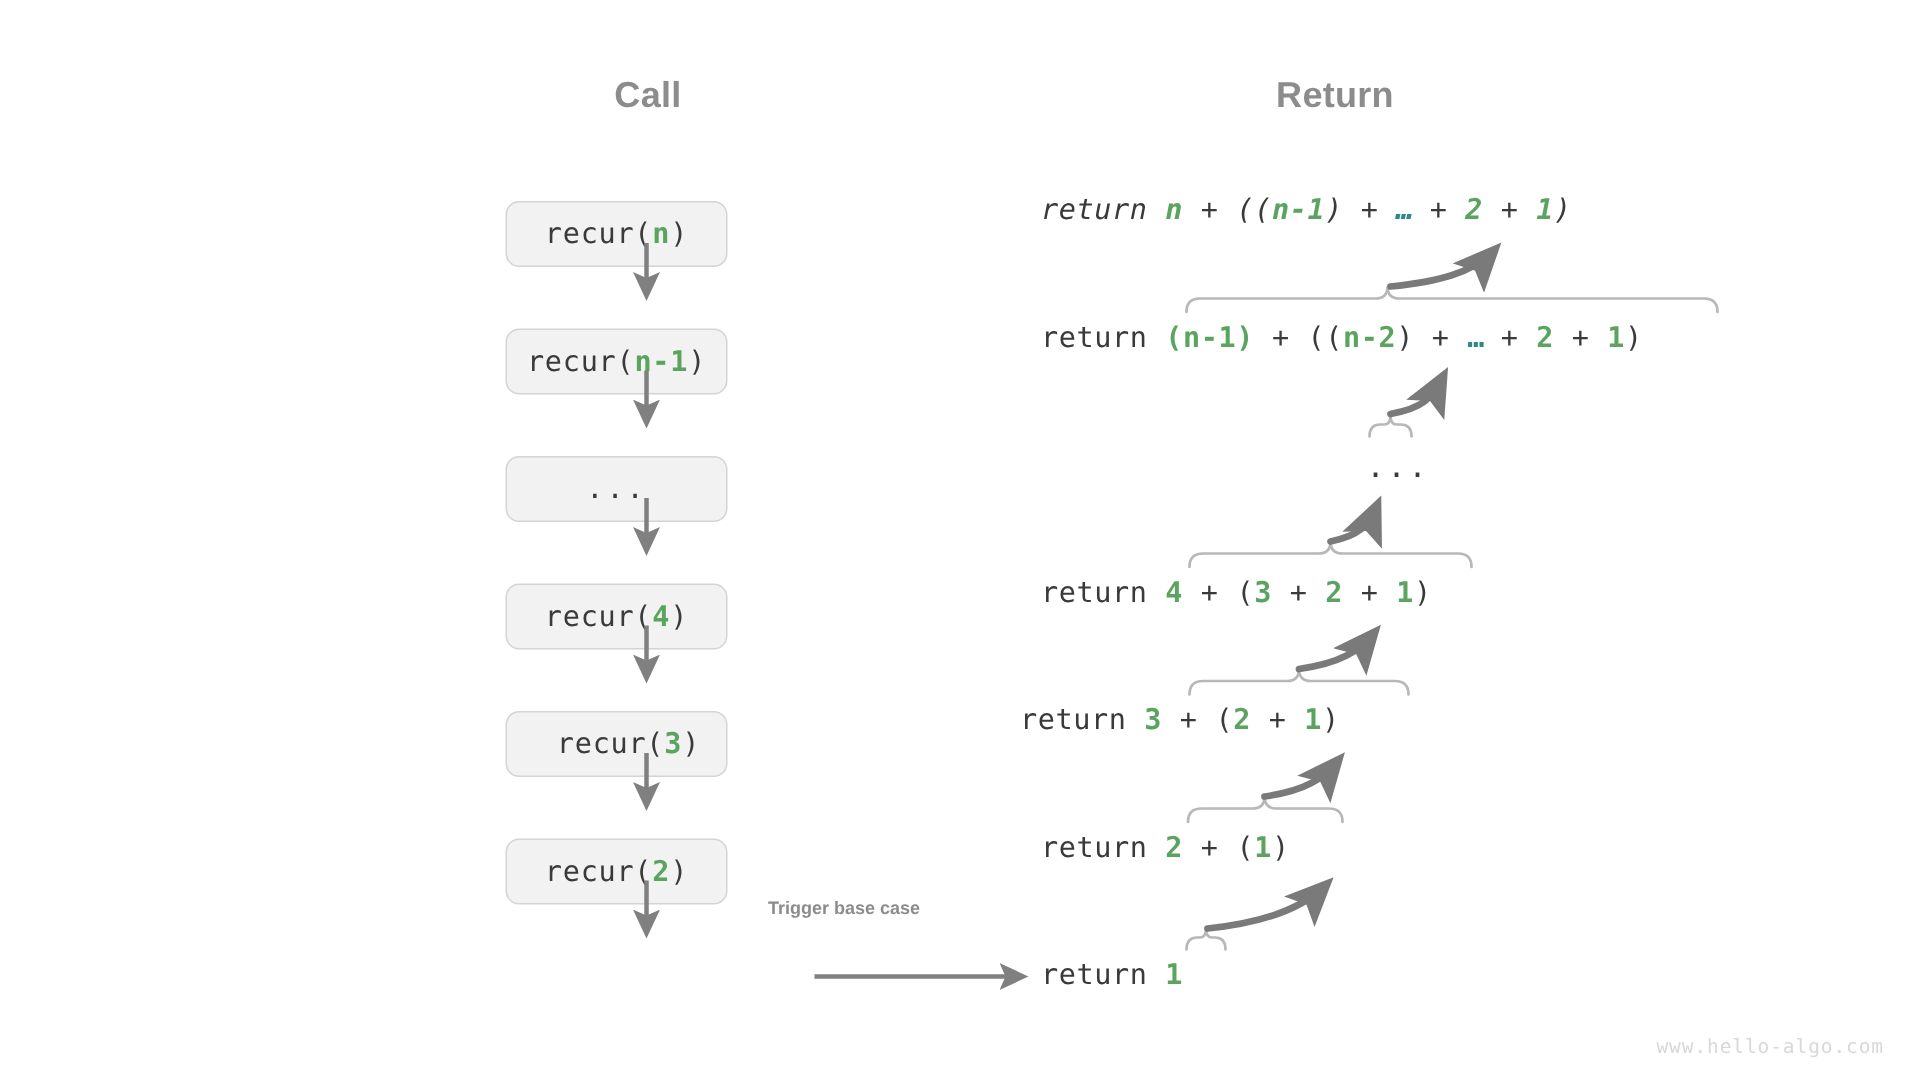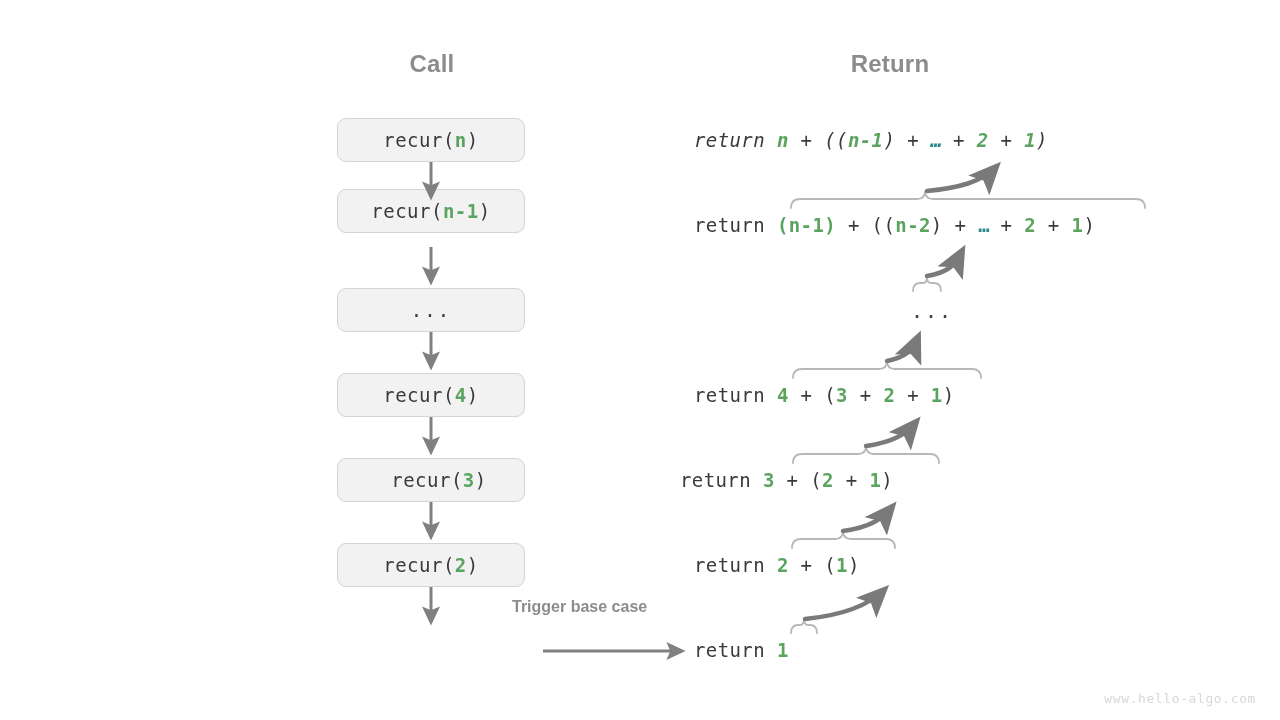--- a/index.html
+++ b/index.html
@@ -22,34 +22,35 @@
     letter-spacing:0.2px;
     white-space:nowrap;
   }
   #title-call{left:337px;top:50px;width:190px;text-align:center;}
   #title-return{left:795px;top:50px;width:190px;text-align:center;}
 
   
   .call-box{
     position:absolute;
     left:337px;
-    width:188px;
+    width:148px;
     height:44px;
     box-sizing:border-box;
     background:#f2f2f2;
     border:1.5px solid #d4d4d4;
     border-radius:9px;
     display:flex;
     align-items:center;
     justify-content:center;
     font-family:"DejaVu Sans Mono", monospace;
     font-size:19px;
     color:#3a3a3a;
     letter-spacing:0.5px;
     white-space:nowrap;
+    margin-top:16px;
   }
   .call-box .g{color:#5ba45f;font-weight:bold;}
   .call-box .dots{color:#3a3a3a;letter-spacing:2px;}
 
   
   .ret-line{
     position:absolute;
     font-family:"DejaVu Sans Mono", monospace;
     font-size:19px;
     color:#3a3a3a;
@@ -68,21 +69,21 @@
     color:#3a3a3a;
     letter-spacing:2px;
     white-space:nowrap;
   }
 
   
   #trigger-label{
     position:absolute;
     left:512px;top:598px;
     font-family:"Liberation Sans", sans-serif;
-    font-size:16px;
+    font-size:12px;
     font-weight:bold;
     color:#8c8c8c;
     white-space:nowrap;
   }
 
   
   #watermark{
     position:absolute;
     right:24px;bottom:14px;
     font-family:"DejaVu Sans Mono", monospace;
@@ -100,21 +101,21 @@
 
 <div id="stage">
 
   <div class="col-title" id="title-call">Call</div>
   <div class="col-title" id="title-return">Return</div>
 
   <div class="call-box" style="top:118px;">
     <span><span>recur(</span><span class="g">n</span><span>)</span></span>
   </div>
 
-  <div class="call-box" style="top:189px;">
+  <div class="call-box" style="top:203px;">
     <span><span>recur(</span><span class="g">n-1</span><span>)</span></span>
   </div>
 
   <div class="call-box" style="top:288px;">
     <span class="dots">...</span>
   </div>
 
   <div class="call-box" style="top:373px;">
     <span><span>recur(</span><span class="g">4</span><span>)</span></span>
   </div>

